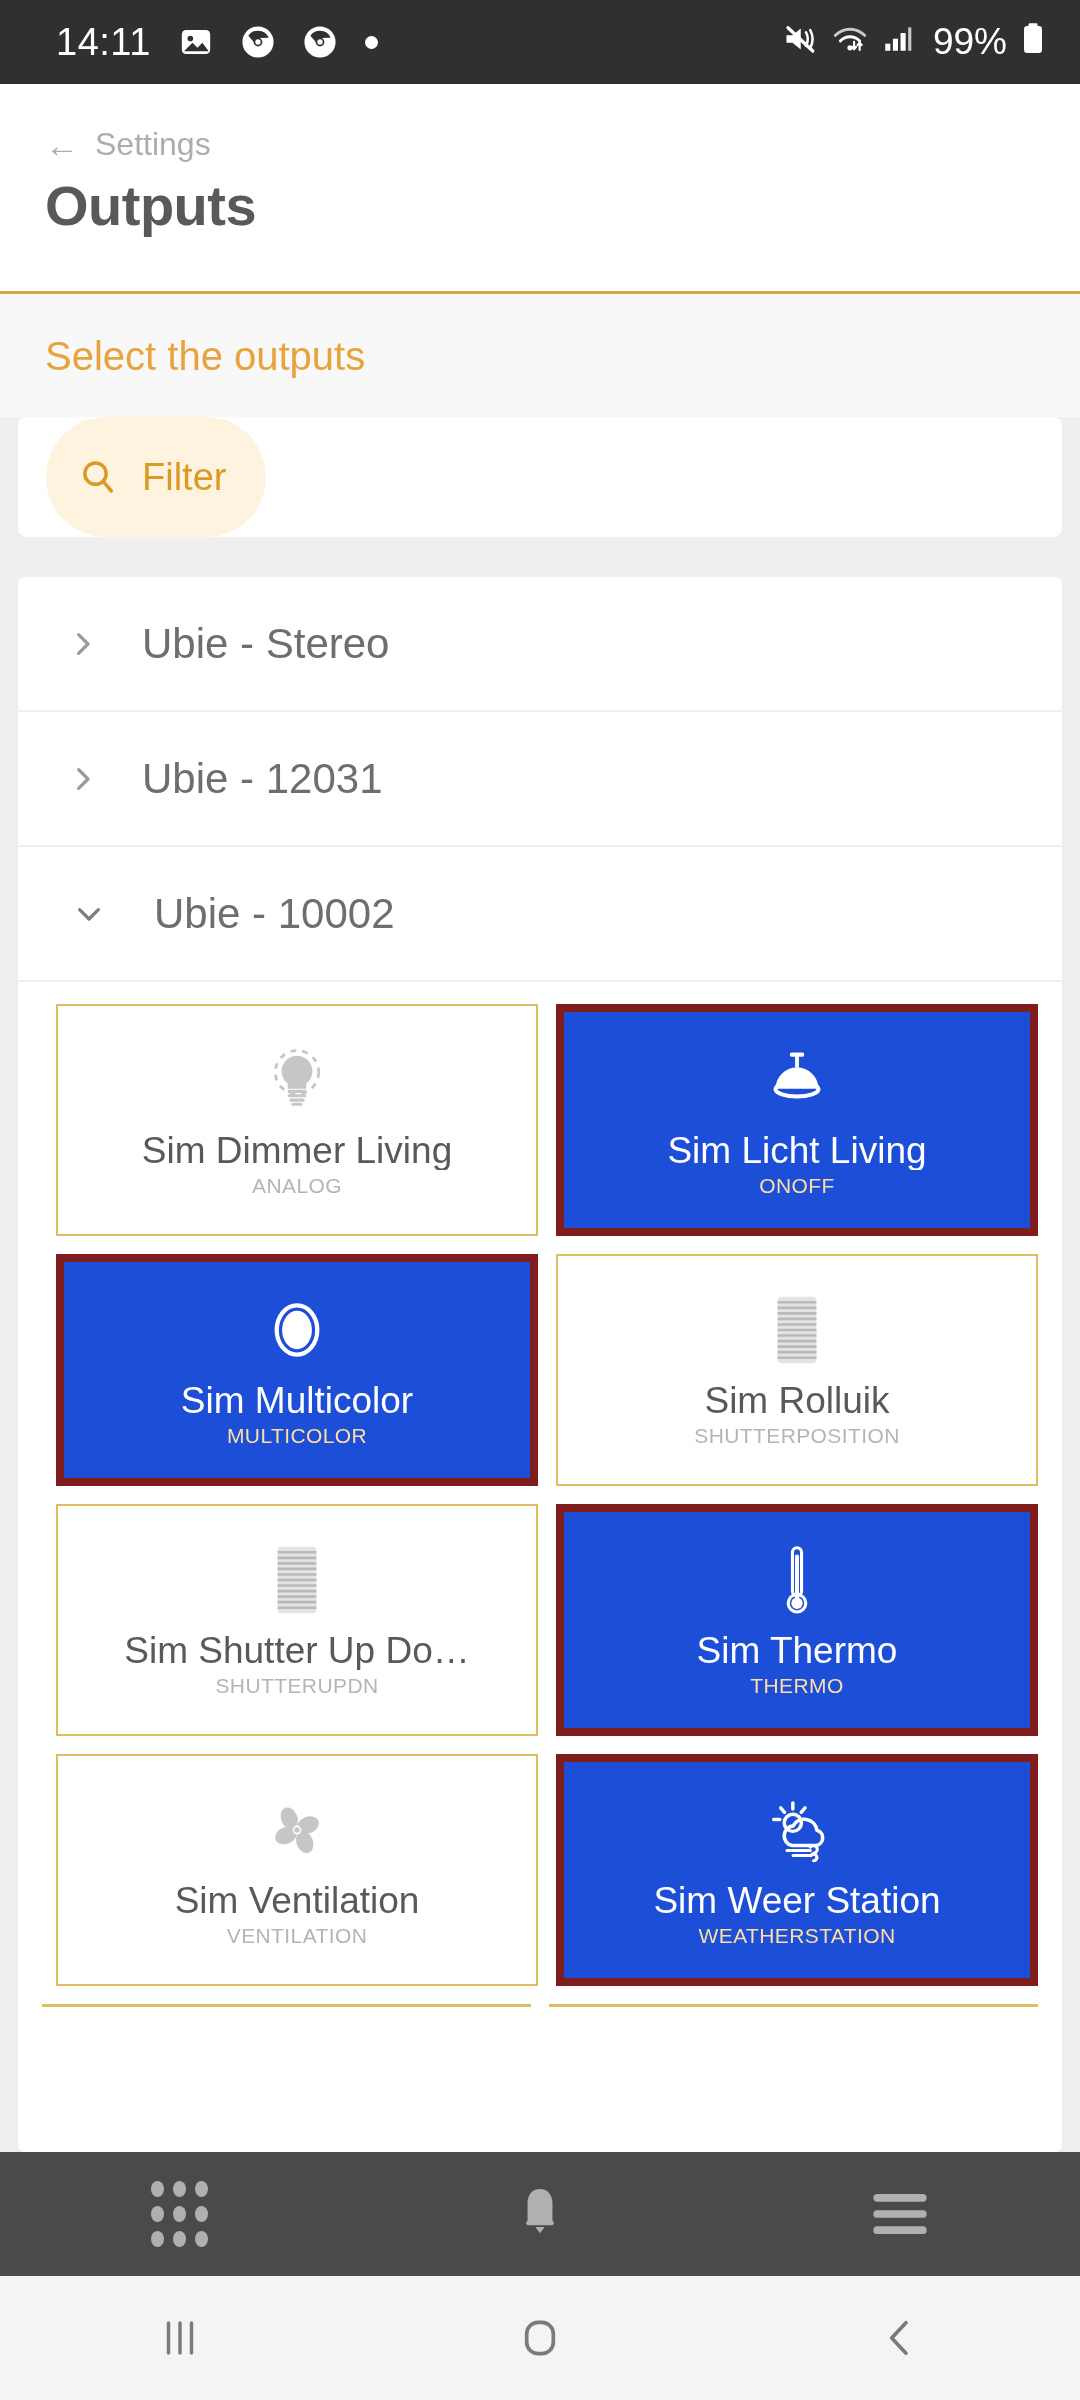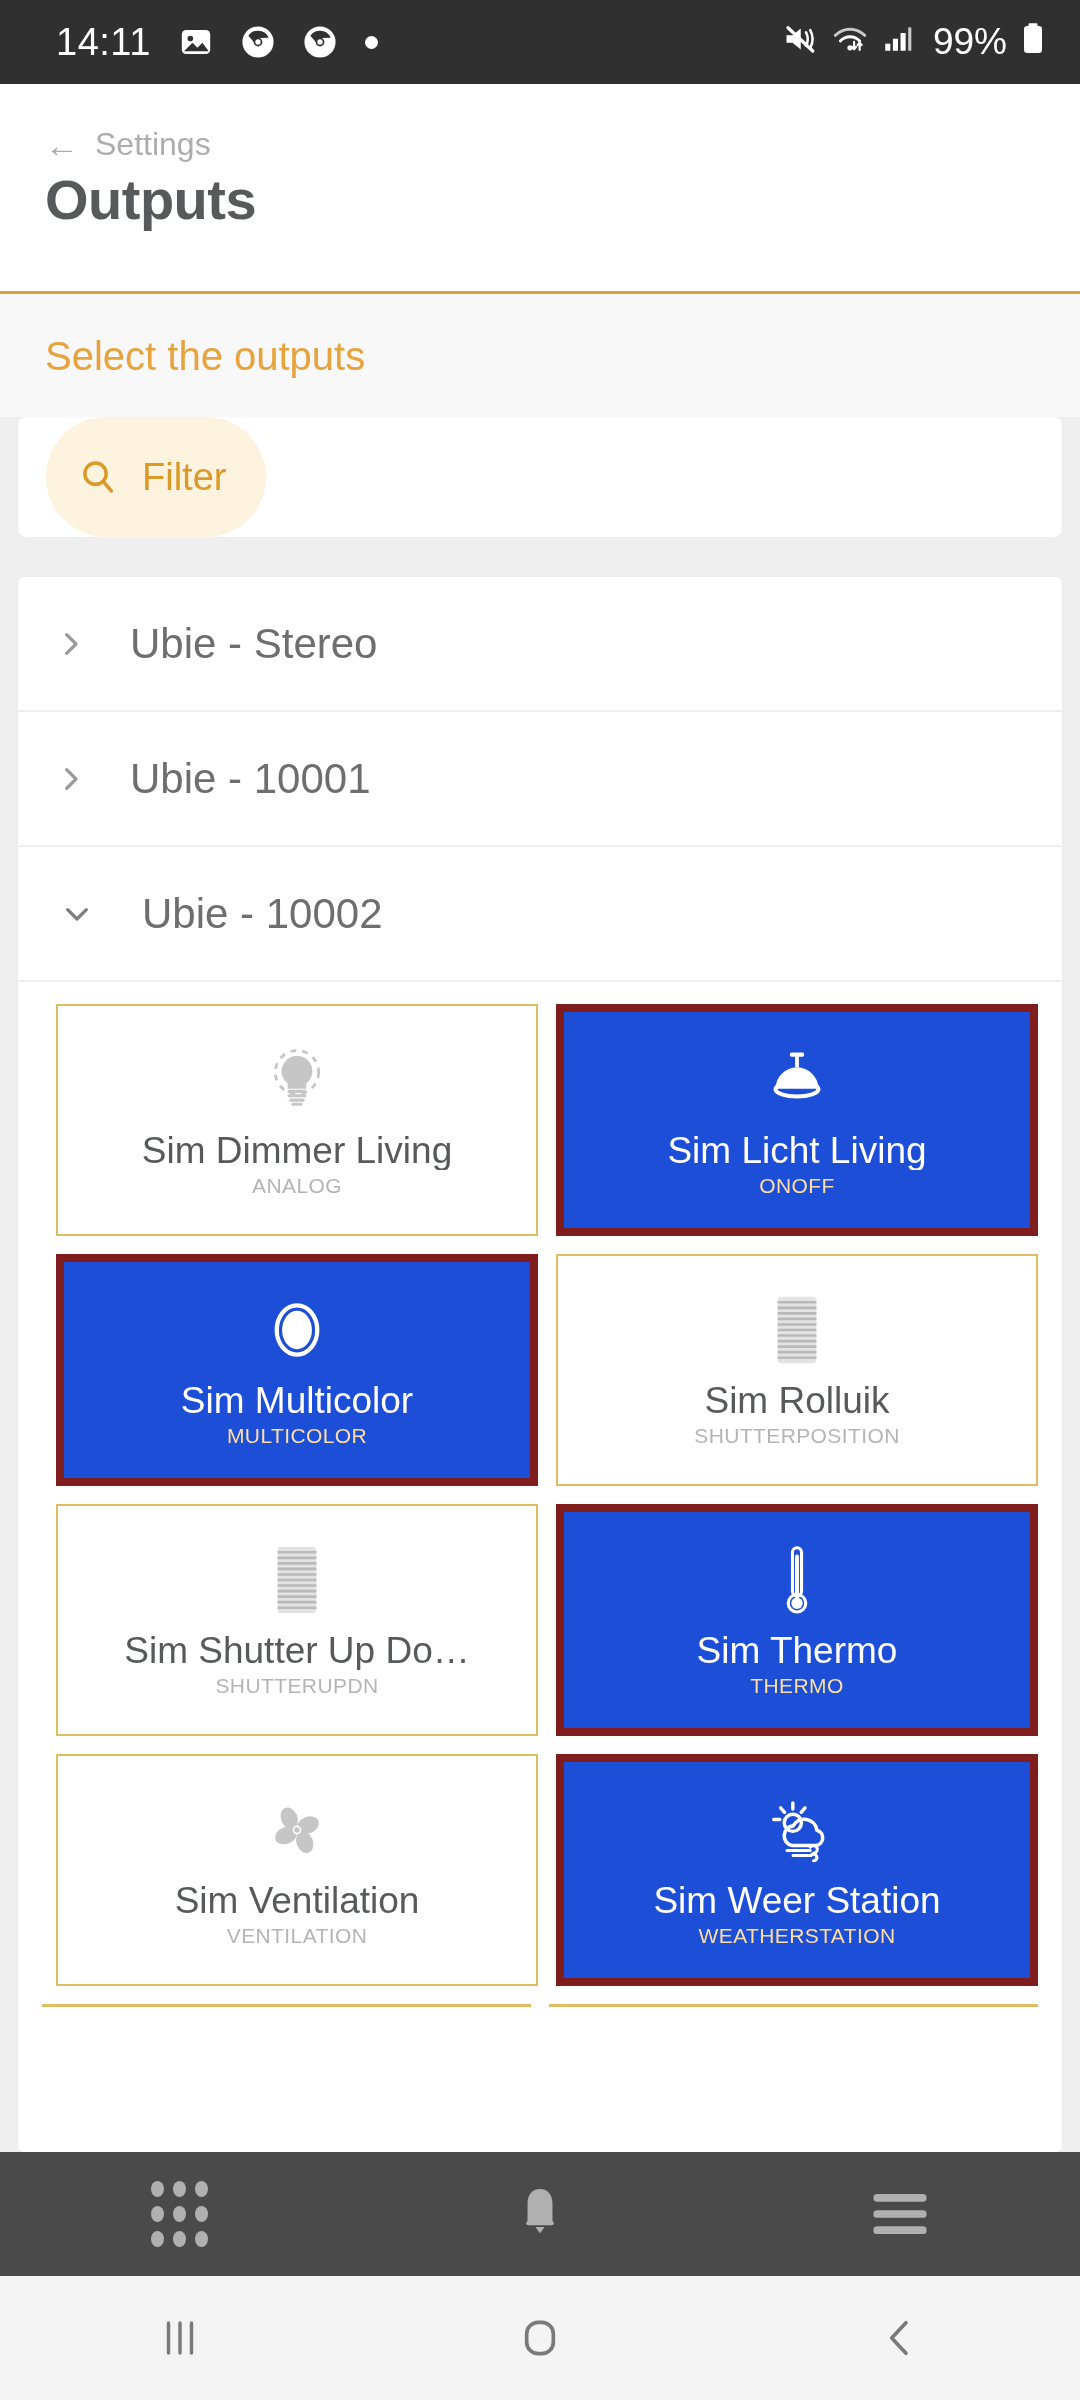--- a/index.html
+++ b/index.html
@@ -37,21 +37,21 @@
     background: #ffffff;
     border-bottom: 3px solid #D8A63C;
     padding: 42px 0 0 45px;
   }
   .breadcrumb {
     display: flex; align-items: center; gap: 16px;
     color: #ADADAD; font-size: 32px; font-weight: 400;
   }
   .bc-arrow { font-size: 34px; line-height: 1; color:#ADADAD; }
   .page-title {
-    margin-top: 4px;
+    margin-top: 10px;
     font-size: 56px; font-weight: bold; color: #58595B;
     letter-spacing: -0.5px;
   }
 
   
   .body {
     flex: 1 1 auto; position: relative; overflow: hidden;
     background: #EFEFEF;
     display: flex; flex-direction: column;
   }
@@ -77,21 +77,21 @@
 
   .list-card {
     background: #ffffff; margin: 0 18px;
     border-radius: 6px; flex: 1 1 auto;
     overflow: hidden;
     box-shadow: 0 1px 2px rgba(0,0,0,0.05);
   }
   .acc-row {
     height: 135px; display: flex; align-items: center;
     border-bottom: 2px solid #EFEFEF;
-    padding-left: 38px; gap: 44px;
+    padding-left: 50px; gap: 44px;
   }
   .acc-chev { color: #9B9B9B; display: flex; align-items: center; }
   .acc-label { color: #6E6E6E; font-size: 42px; font-weight: 400; }
 
   
   .grid {
     display: grid; grid-template-columns: 1fr 1fr;
     gap: 18px; padding: 22px 24px 0 38px;
   }
   .tile {
@@ -219,21 +219,21 @@
         </span>
         <span class="acc-label">Ubie - Stereo</span>
       </div>
 
       <div class="acc-row">
         <span class="acc-chev">
           <svg width="30" height="44" viewBox="0 0 24 24">
             <path d="M8.5 4.5 L16 12 L8.5 19.5" stroke="#9B9B9B" stroke-width="2.6" fill="none" stroke-linecap="round" stroke-linejoin="round"></path>
           </svg>
         </span>
-        <span class="acc-label">Ubie - 10001</span>
+        <span class="acc-label">Ubie - 12031</span>
       </div>
 
       <div class="acc-row">
         <span class="acc-chev">
           <svg width="42" height="30" viewBox="0 0 24 24">
             <path d="M4.5 8.5 L12 16 L19.5 8.5" stroke="#7E7E7E" stroke-width="2.6" fill="none" stroke-linecap="round" stroke-linejoin="round"></path>
           </svg>
         </span>
         <span class="acc-label">Ubie - 10002</span>
       </div>

